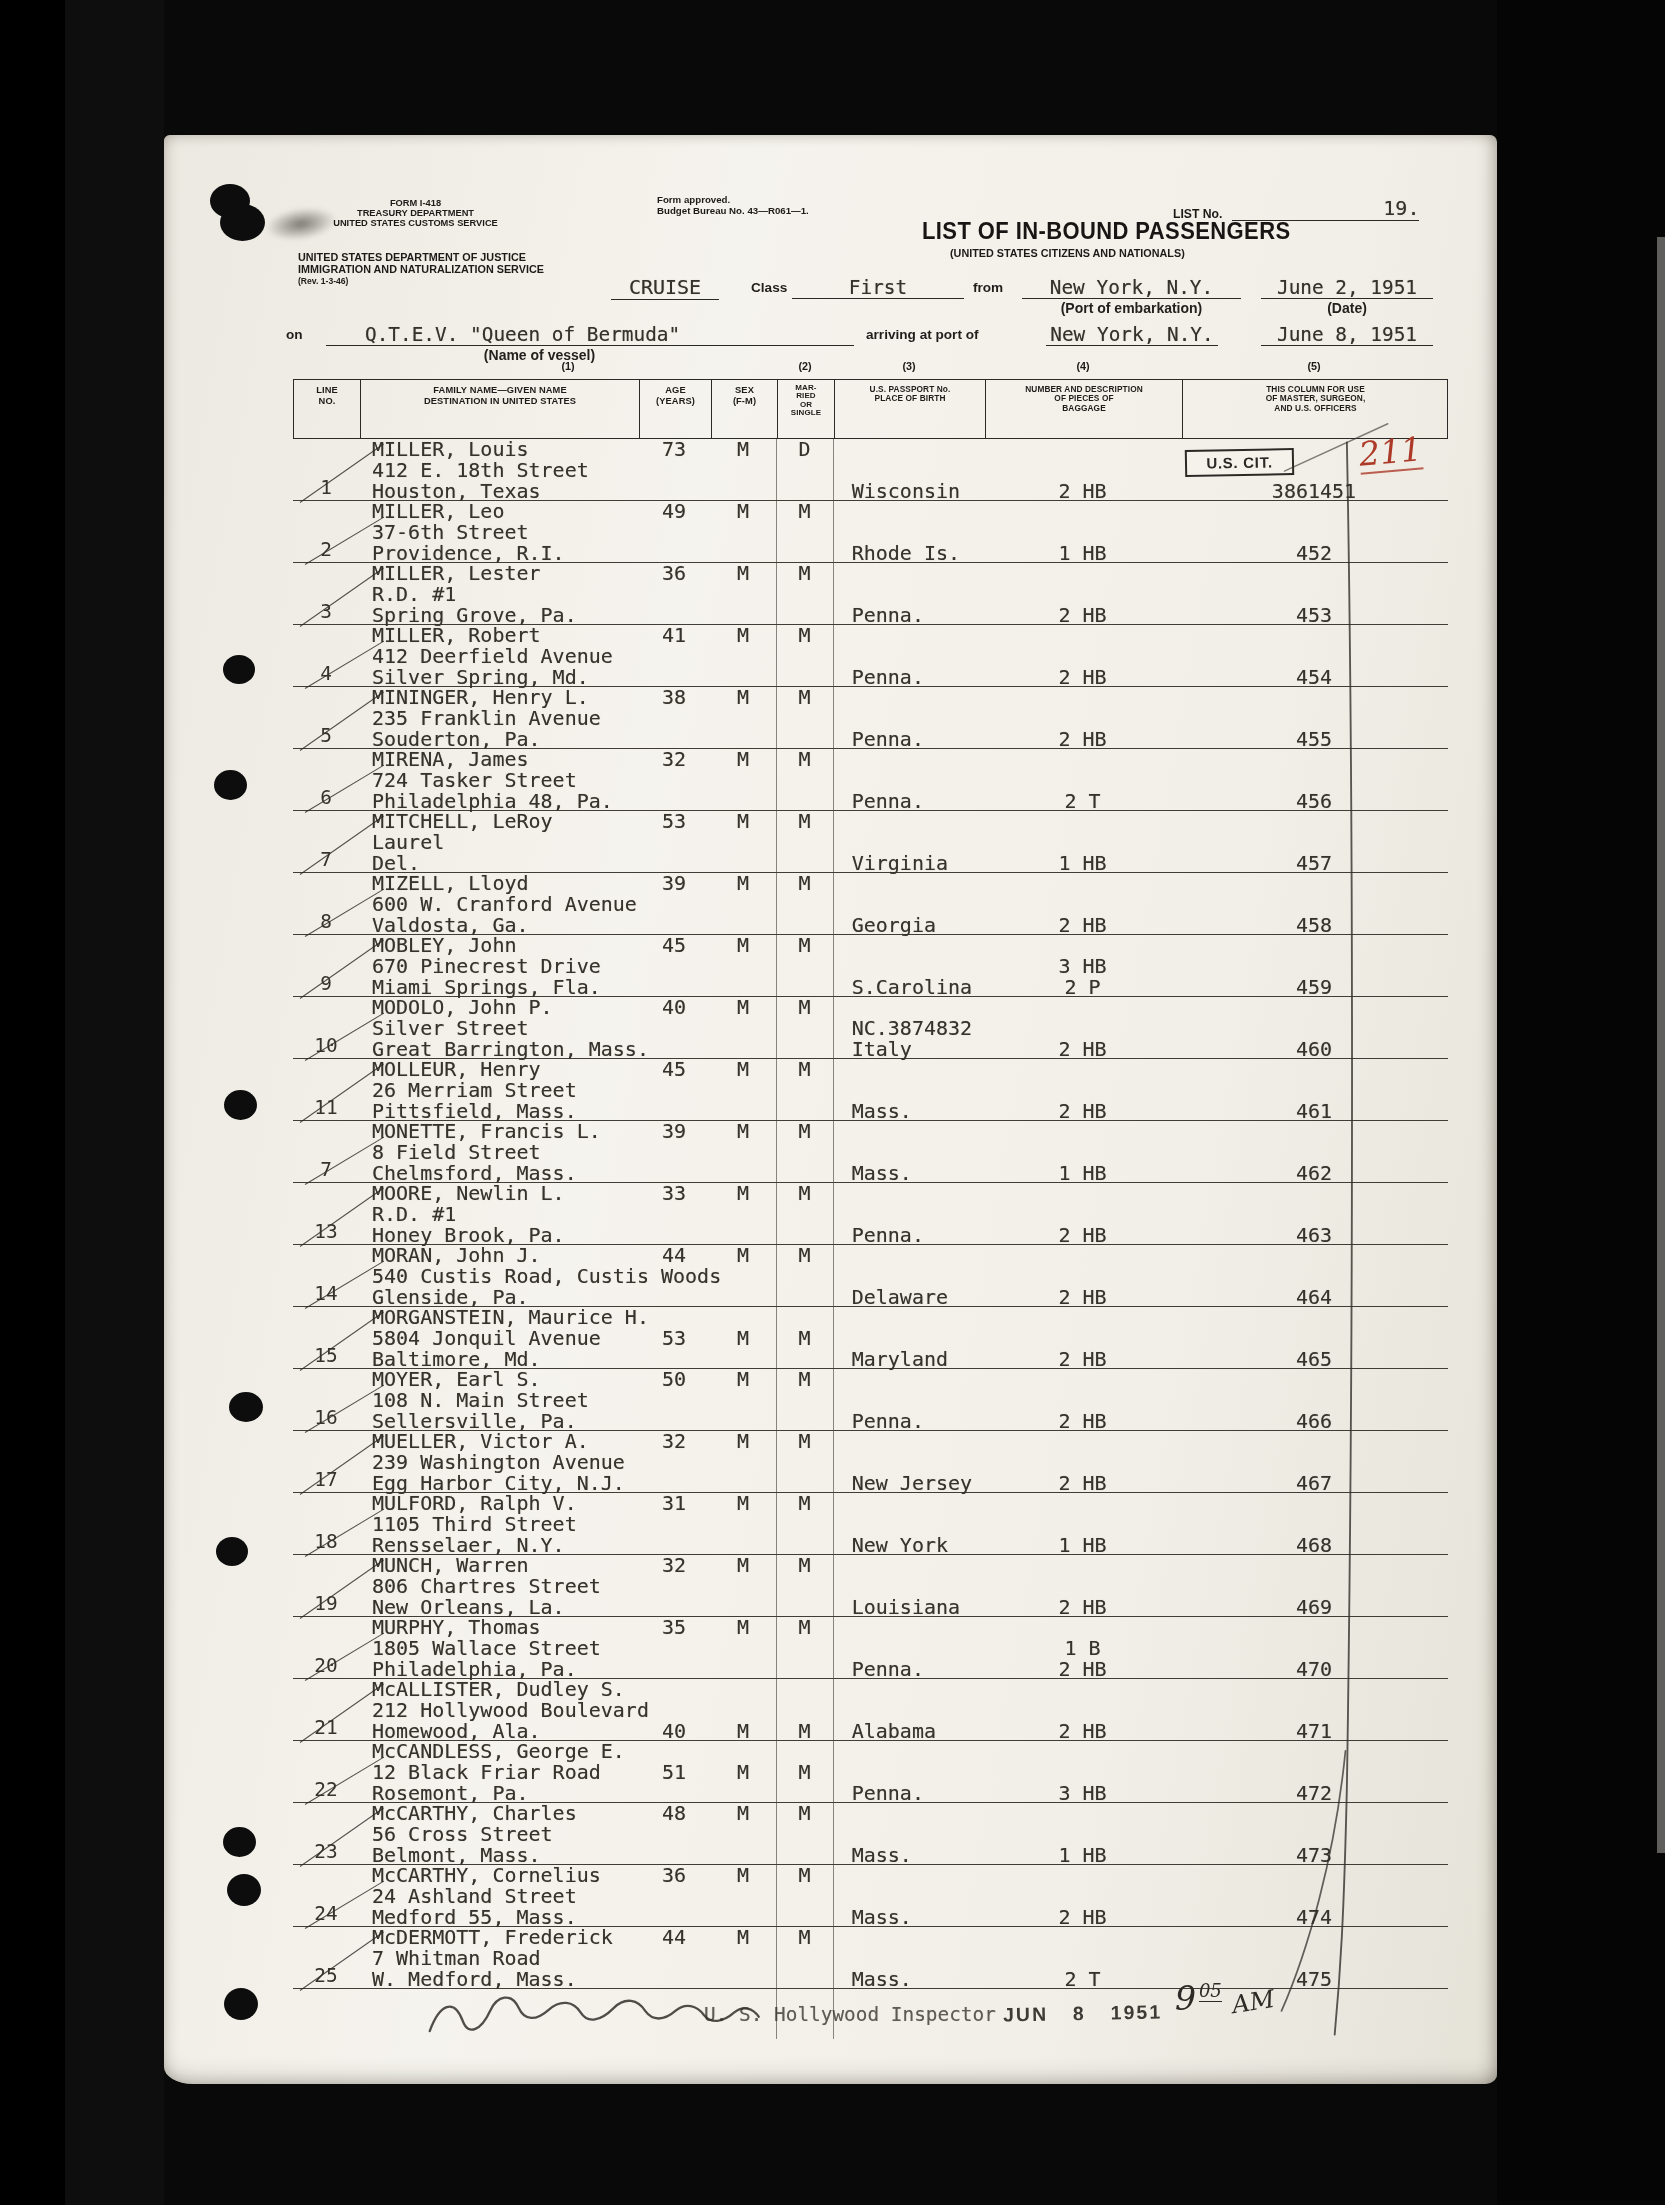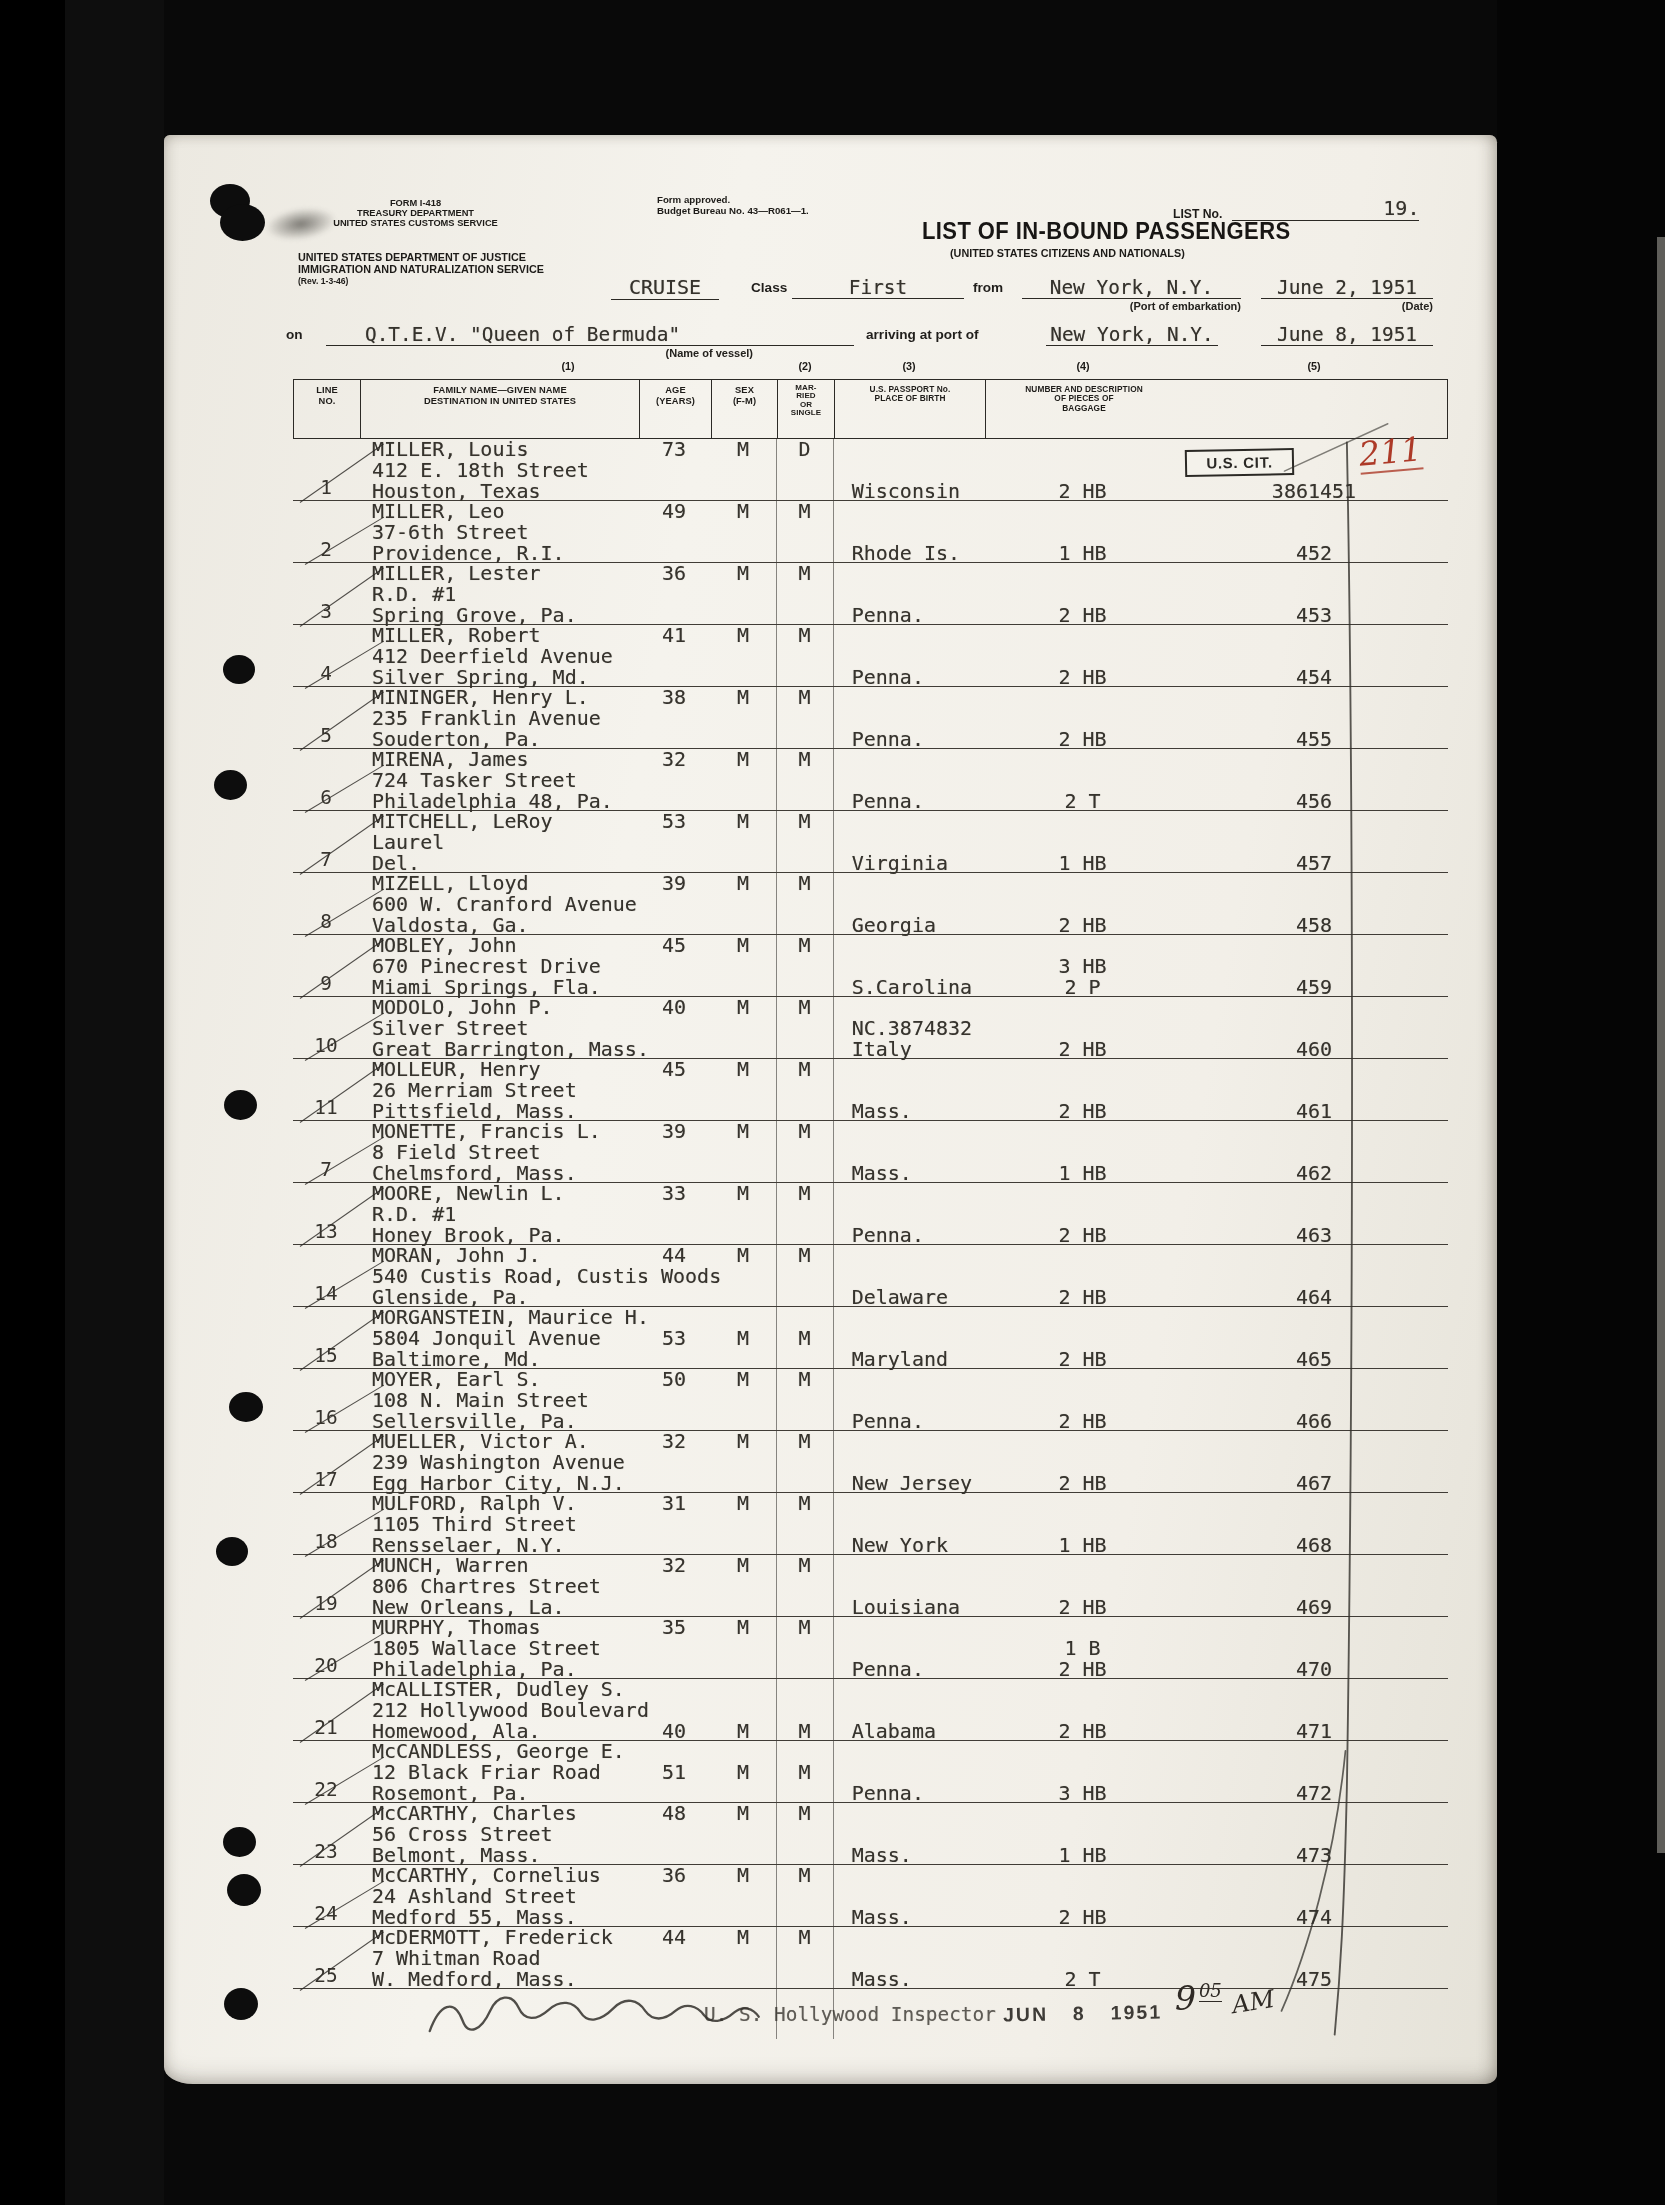--- a/index.html
+++ b/index.html
@@ -25,21 +25,21 @@
   .listline .lbl{font-size:12.2px;margin-left:24px;}
   .listline .fill{display:inline-block;width:187px;border-bottom:1.4px solid #2b2924;text-align:right;font-size:20px;line-height:21.5px;}
   .doc-title{position:absolute;left:758px;top:82px;font-size:22px;letter-spacing:0.4px;transform:scaleY(1.08);transform-origin:top left;color:#181614;font-weight:bold;}
   .doc-subtitle{position:absolute;left:774px;top:112px;font-size:10.8px;font-weight:bold;color:#1d1b18;padding-left:12px;}
 
   
   .vlabel{position:absolute;font-size:13.6px;font-weight:bold;color:#201e1b;}
   .field{position:absolute;}
   .field .line{border-bottom:1.4px solid #2b2924;height:23px;text-align:center;font-size:19.4px;line-height:23px;white-space:nowrap;}
   .field .line.left{text-align:left;padding-left:39px;}
-  .field .caption{text-align:right;font-size:11px;font-weight:bold;color:#23211d;padding-top:1.4px;}
+  .field .caption{text-align:center;font-size:14px;font-weight:bold;color:#23211d;padding-top:1.4px;}
   .cruise{position:absolute;left:447px;top:141px;width:108px;border-bottom:1.4px solid #2b2924;text-align:center;font-size:20px;line-height:23px;}
 
   
   .colnum{position:absolute;top:225px;transform:translateX(-50%);font-size:10.8px;font-weight:bold;color:#1d1b18;}
   .gridcols{display:grid;grid-template-columns:66px 279px 72px 66px 57px 151px 197px 266px;}
   .thead{position:absolute;left:129px;top:244px;width:1155px;height:60px;border:1.8px solid #2c2a26;}
   .th{border-left:1.4px solid #2c2a26;font-weight:bold;font-size:9.3px;line-height:10.8px;text-align:center;padding-top:5px;color:#1e1c19;letter-spacing:0.1px;overflow:hidden;}
   .th:first-child{border-left:none;}
   .th.small{font-size:8.3px;line-height:9.3px;}
   .th.married{font-size:8px;line-height:8.6px;padding-top:3.6px;}
@@ -136,20 +136,21 @@
     <span class="colnum" style="left:1150px;">(5)</span>
 
     <div class="thead gridcols">
       <div class="th">LINE<br>NO.</div>
       <div class="th">FAMILY NAME—GIVEN NAME<br>DESTINATION IN UNITED STATES</div>
       <div class="th">AGE<br>(YEARS)</div>
       <div class="th">SEX<br>(F-M)</div>
       <div class="th married">MAR-<br>RIED<br>OR<br>SINGLE</div>
       <div class="th small">U.S. PASSPORT No.<br>PLACE OF BIRTH</div>
       <div class="th small">NUMBER AND DESCRIPTION<br>OF PIECES OF<br>BAGGAGE</div>
+      <div class="th small">THIS COLUMN FOR USE<br>OF MASTER, SURGEON,<br>AND U.S. OFFICERS</div>
     </div>
 
     <div class="vrule" style="left:612px;"></div>
     <div class="vrule" style="left:669px;"></div>
 
     <div class="tbody">
         <div class="prow">
           <div class="pline gridcols">
             <span class="c c0"></span>
             <span class="c c1">MILLER, Louis</span>

